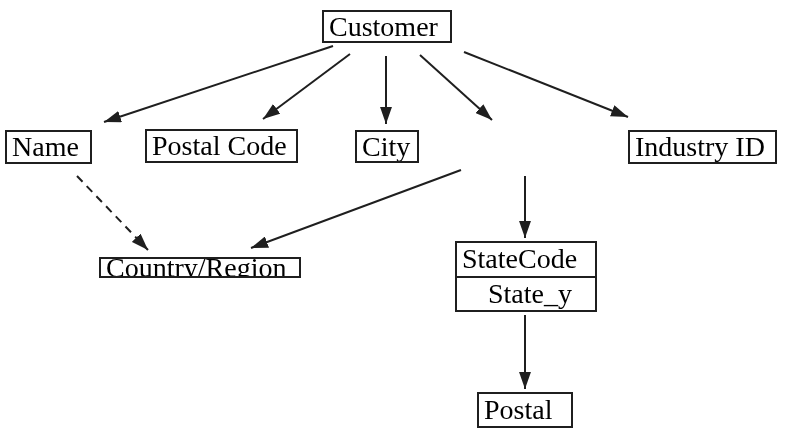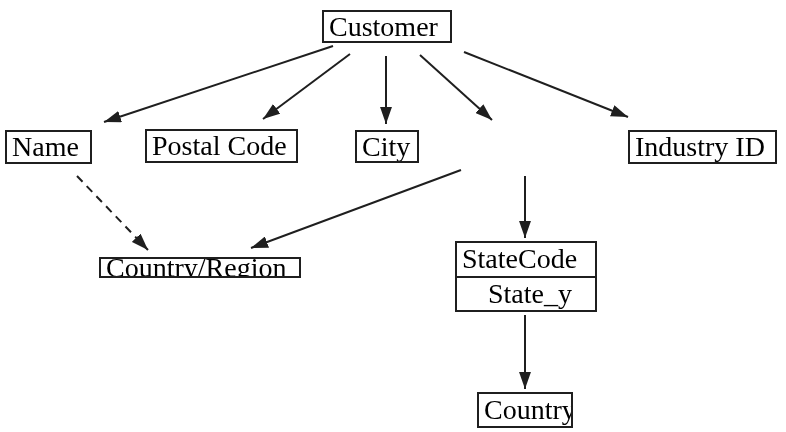--- a/index.html
+++ b/index.html
@@ -75,15 +75,15 @@
       <div class="node-row">Industry ID</div>
     </div>
     <div class="node" style="left: 75px; top: 257px; width: 202px; height: 21px; margin-left: 24px;">
       <div class="node-row">Country/Region</div>
     </div>
     <div class="node" style="left: 455px; top: 241px; width: 142px; height: 71px;">
       <div class="node-row">StateCode</div>
       <div class="node-row center">State_y</div>
     </div>
     <div class="node" style="left: 477px; top: 392px; width: 96px; height: 36px;">
-      <div class="node-row">Country</div>
+      <div class="node-row">Postal</div>
     </div>
   </div>
 
 </body></html>

